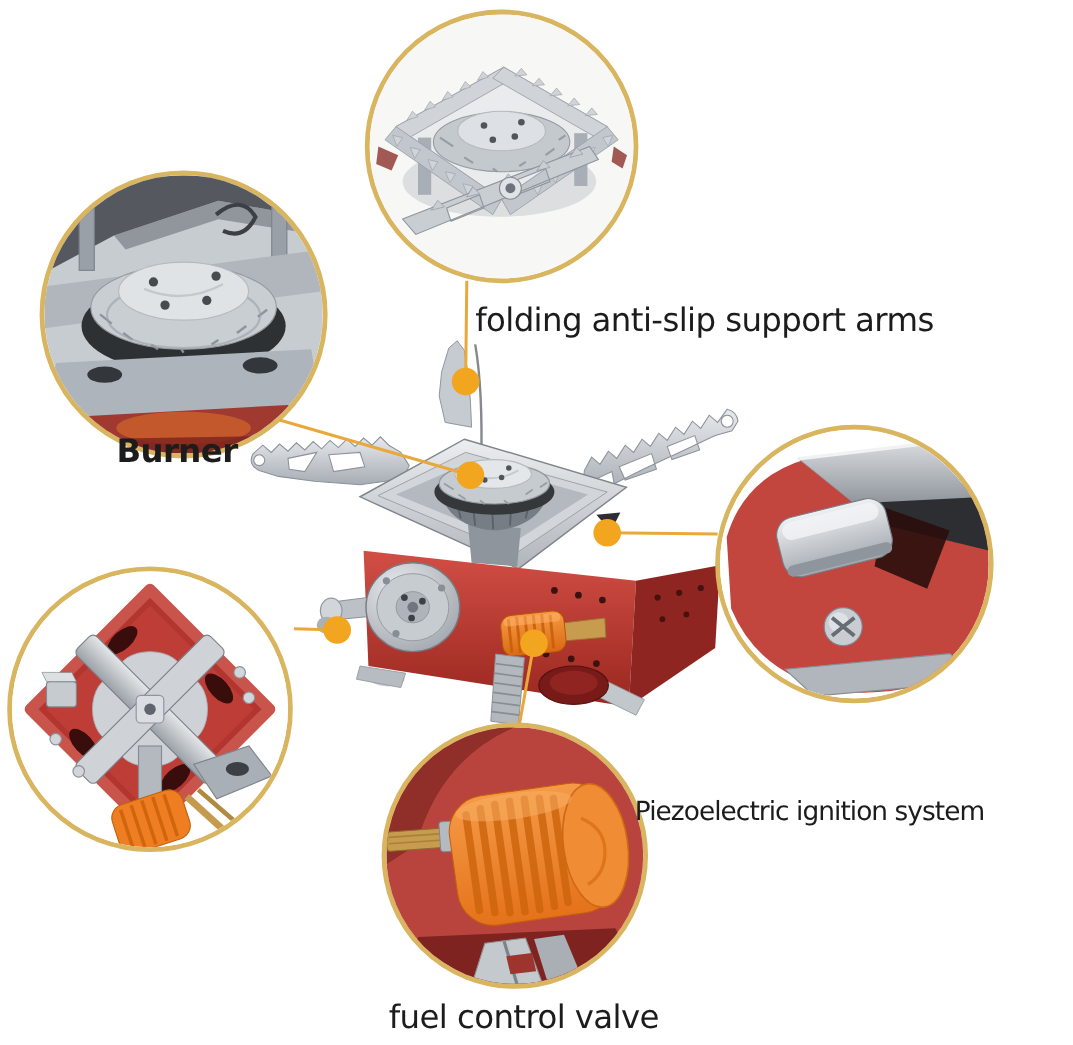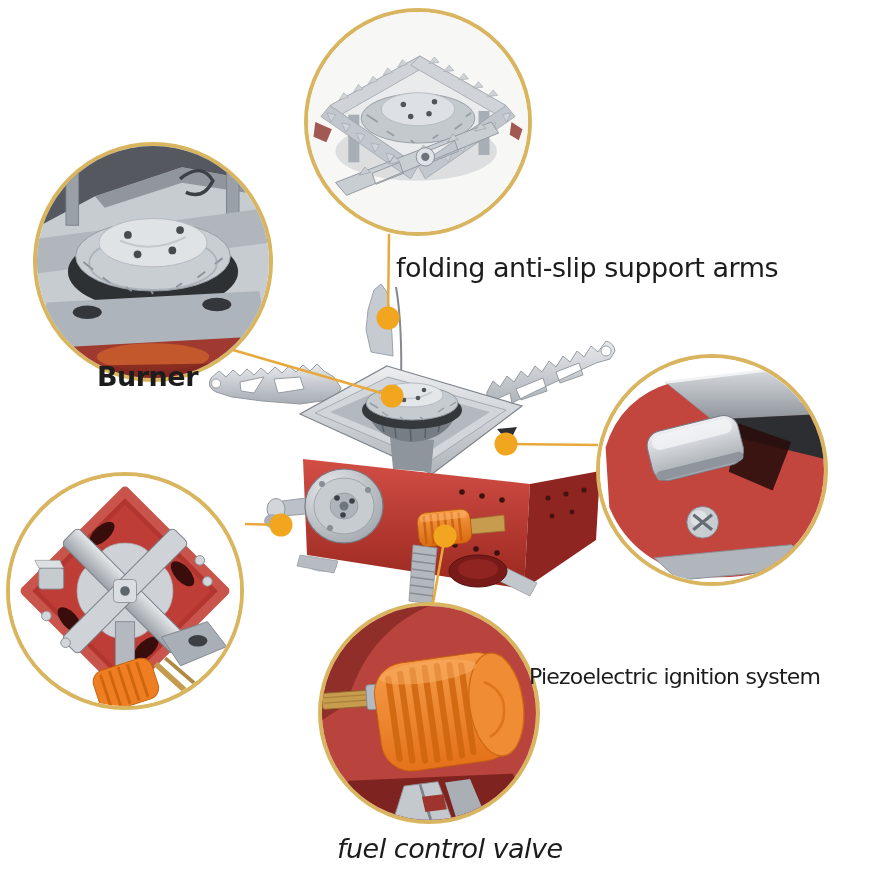--- a/index.html
+++ b/index.html
@@ -425,15 +425,15 @@
       <circle cx="392" cy="396" r="11.5"></circle>
       <circle cx="506" cy="444" r="11.5"></circle>
       <circle cx="281" cy="525" r="11.5"></circle>
       <circle cx="445" cy="536" r="11.5"></circle>
     </g>
   </svg>
 
   <div class="label" style="left:396px;top:252px;">folding anti-slip support arms</div>
   <div class="label" style="left:97px;top:361px;font-weight:bold;">Burner</div>
   <div class="label" style="left:529px;top:632px;font-size:22px;letter-spacing:-0.8px;margin-top:32px;">Piezoelectric ignition system</div>
-  <div class="label" style="left:337px;top:833px;font-style:italic;">fuel control valve</div>
+  <div class="label" style="left:324px;top:833px;">fuel control valve</div>
 
 </div>
 
 </body></html>

